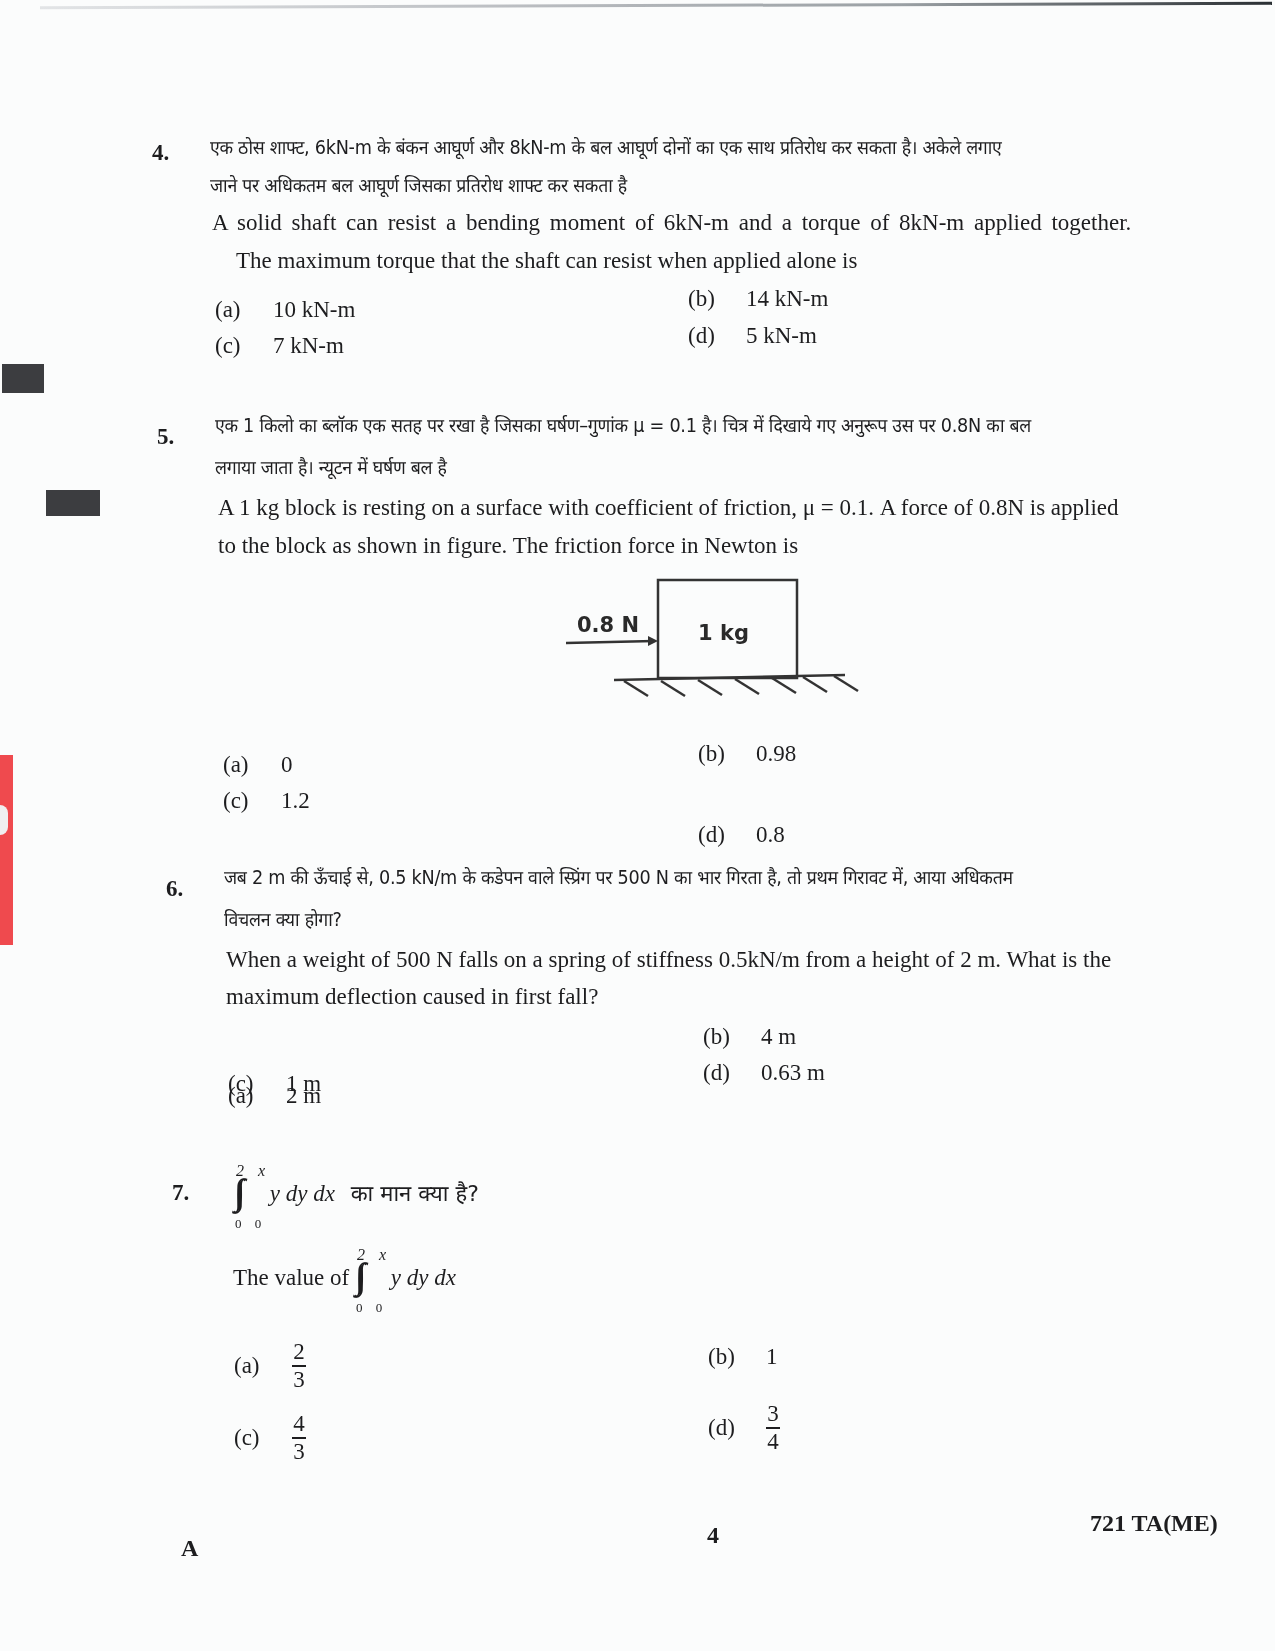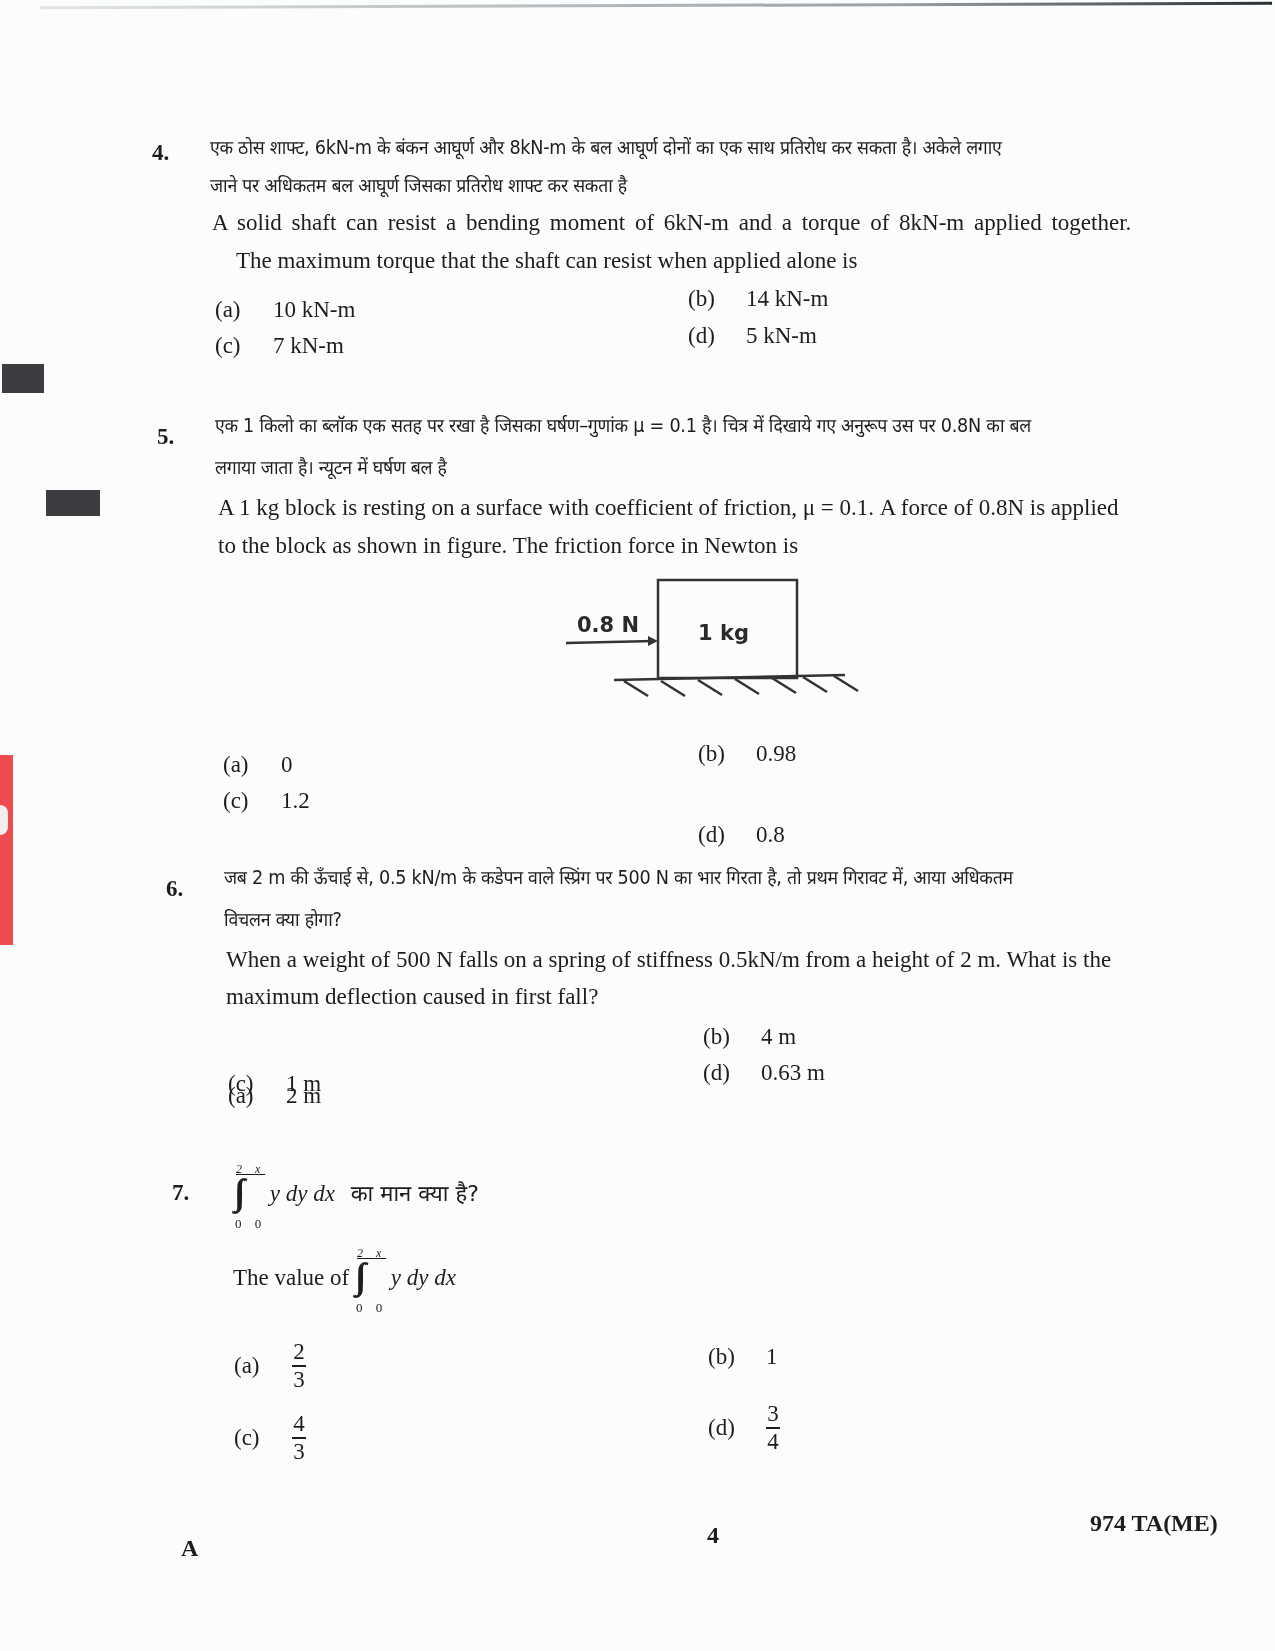--- a/index.html
+++ b/index.html
@@ -20,21 +20,21 @@
   .red-notch { position: absolute; left: 0; top: 805px; width: 8px; height: 30px; background: #f0eff0; border-radius: 0 15px 15px 0; }
   .qnum { position: absolute; font-weight: bold; font-size: 23px; }
   .hi { position: absolute; font-family: "DejaVu Sans", sans-serif; font-size: 19px; white-space: nowrap; letter-spacing: -0.3px; transform: scaleX(0.93); transform-origin: left center; }
   .en { position: absolute; font-size: 23px; white-space: nowrap; }
   .opt { position: absolute; font-size: 23px; white-space: nowrap; }
   .opt .lbl { display: inline-block; width: 58px; }
   .frac { display: inline-flex; flex-direction: column; align-items: center; vertical-align: middle; font-size: 23px; line-height: 24px; }
   .frac .bar { width: 14px; height: 1.5px; background: #1d1d1f; margin: 1px 0; }
   .integral { display: inline-block; position: relative; vertical-align: middle; font-size: 26px; width: 30px; height: 60px; }
   .integral .sym { position: absolute; top: 8px; left: 0; font-size: 36px; line-height: 36px; font-style: normal; letter-spacing: -8px; }
-  .integral .up { position: absolute; top: -4px; left: 2px; font-size: 12px; font-style: italic; letter-spacing: 5px; text-decoration: underline; }
+  .integral .up { position: absolute; top: -4px; left: 2px; font-size: 16px; font-style: italic; letter-spacing: 5px; }
   .integral .lo { position: absolute; bottom: -6px; left: 1px; font-size: 13px; letter-spacing: 5px; }
   .math-i { font-style: italic; }
   .footer { position: absolute; font-weight: bold; font-size: 24px; }
   .diagram-label { font-family: "DejaVu Sans", sans-serif; font-weight: bold; font-size: 21px; fill: #2a2a2a; }
 </style>
 </head>
 <body>
 
 <div class="top-rule"></div>
 <div class="mark" style="left:2px;top:364px;width:42px;height:29px;"></div>
@@ -172,14 +172,14 @@
         <span>3</span>
         <span class="bar"></span>
         <span>4</span>
       </span>
   </div>
 </section>
 
 <footer>
   <div class="footer" style="left:181px;top:1535px;">A</div>
   <div class="footer" style="left:707px;top:1522px;">4</div>
-  <div class="footer" style="left:1090px;top:1510px;">974 TA(ME)</div>
+  <div class="footer" style="left:1090px;top:1510px;">721 TA(ME)</div>
 </footer>
 
 </body></html>

